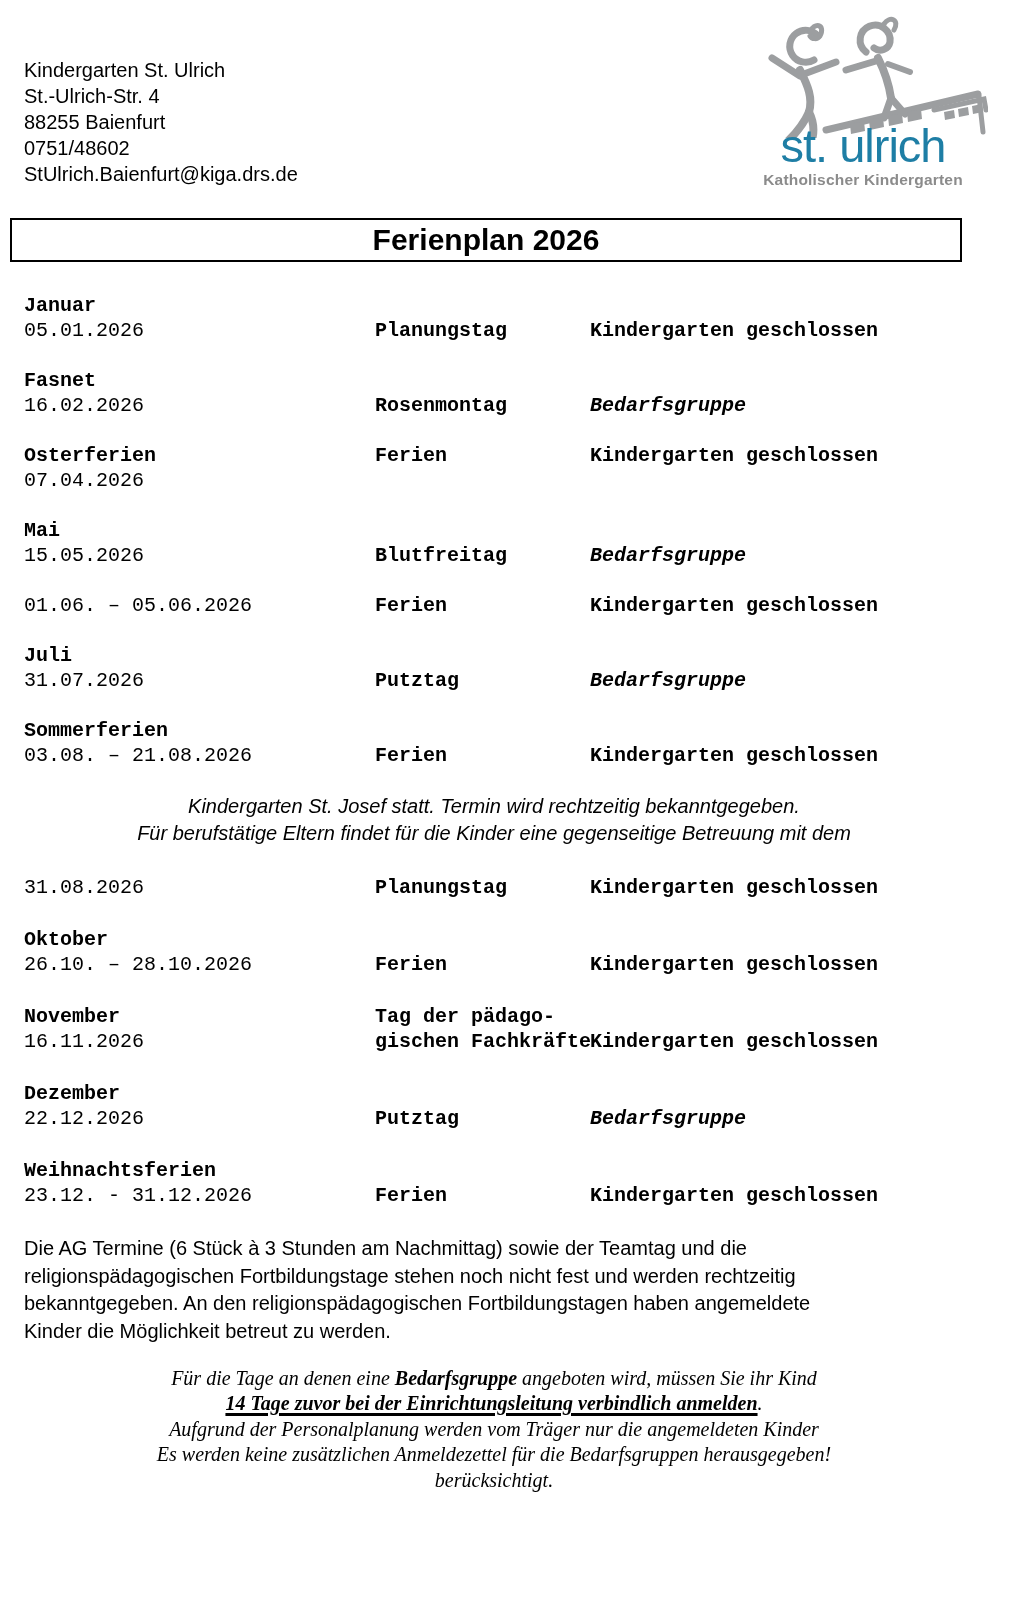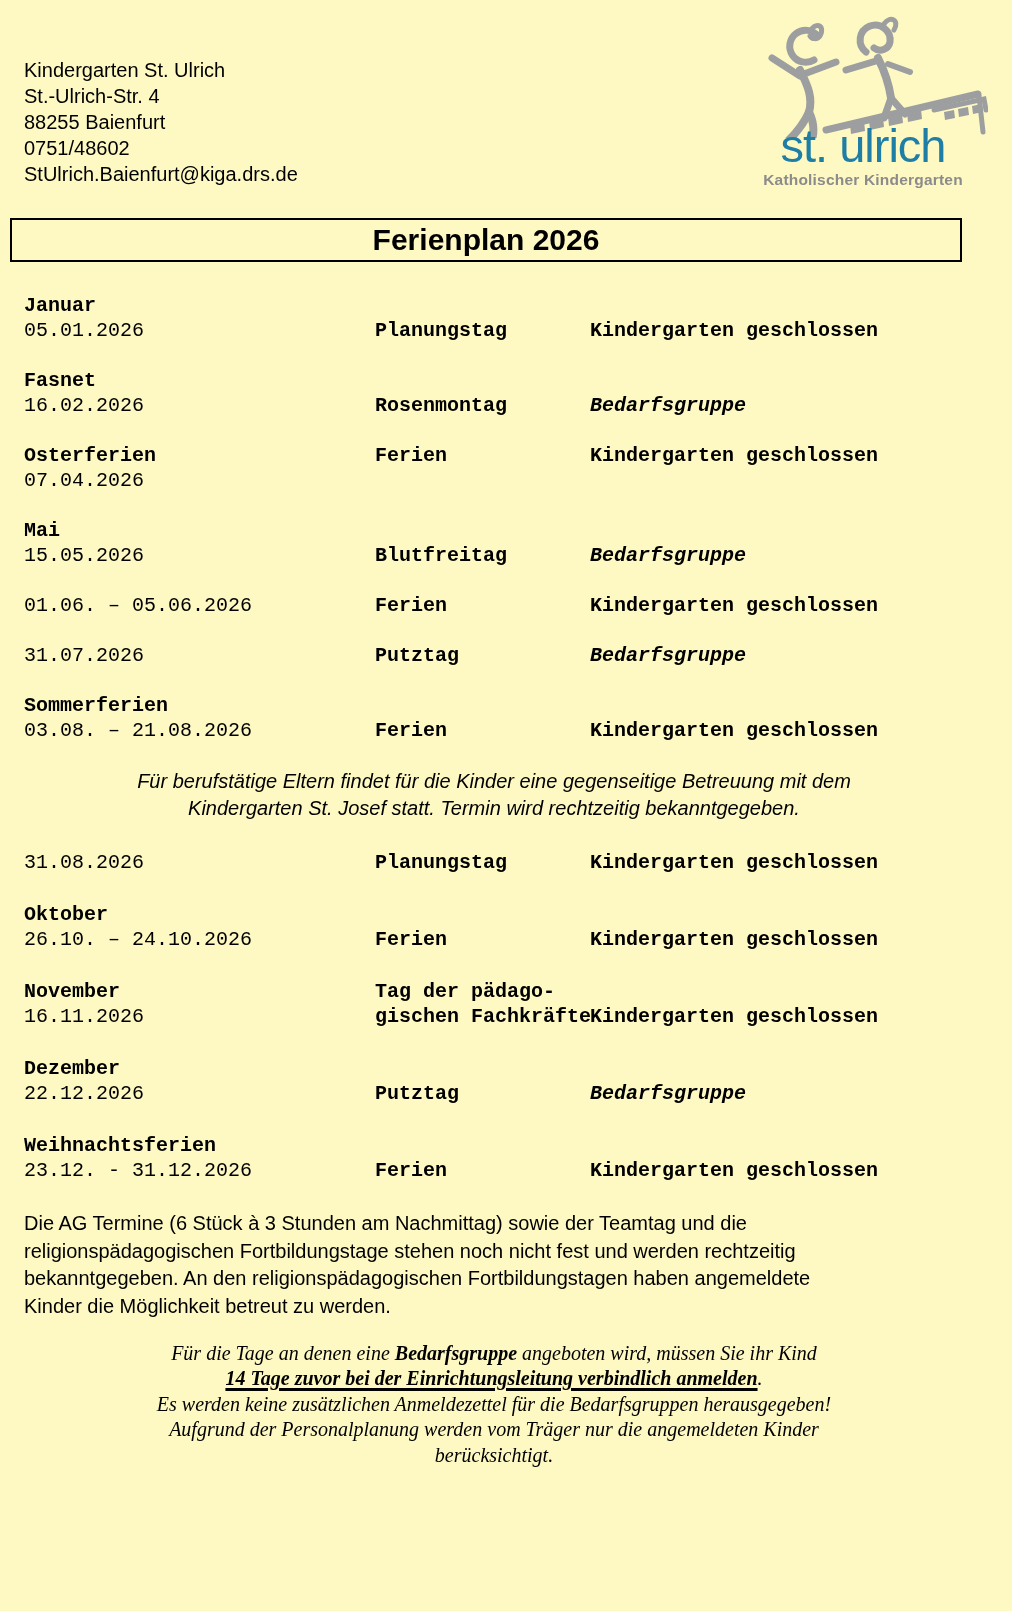--- a/index.html
+++ b/index.html
@@ -1,18 +1,18 @@
 <!DOCTYPE html>
 <html><head>
 <meta charset="utf-8">
 <style>
   html,body { margin:0; padding:0; background:#e8e8e8; }
   .page {
     position:relative; width:1012px; height:1611px; margin:0 auto;
-    background:#fef9c3; color:#000;
+    background:#ffffff; color:#000;
     font-family:"Liberation Sans", sans-serif;
     overflow:hidden;
   }
   
   .address { position:absolute; left:24px; top:57px; font-size:20px; line-height:26px; }
   .logo { position:absolute; left:738px; top:6px; width:250px; }
   .logo svg { display:block; }
   .logo-title {
     margin-top:-16px; text-align:center;
     font-size:47px; font-weight:normal; letter-spacing:-1px; line-height:1;
@@ -152,58 +152,63 @@
         </div>
         <div class="group">
           <div class="line">
             <div class="cell">01.06. – 05.06.2026</div>
             <div class="cell b">Ferien</div>
             <div class="cell b">Kindergarten geschlossen</div>
           </div>
         </div>
         <div class="group">
           <div class="line">
+            <div class="cell b">Juli</div>
+            <div class="cell"></div>
+            <div class="cell"></div>
+          </div>
+          <div class="line">
             <div class="cell">31.07.2026</div>
             <div class="cell b">Putztag</div>
             <div class="cell b i">Bedarfsgruppe</div>
           </div>
         </div>
         <div class="group">
           <div class="line">
             <div class="cell b">Sommerferien</div>
             <div class="cell"></div>
             <div class="cell"></div>
           </div>
           <div class="line">
             <div class="cell">03.08. – 21.08.2026</div>
             <div class="cell b">Ferien</div>
             <div class="cell b">Kindergarten geschlossen</div>
           </div>
         </div>
       </section>
     <div class="note1" id="note-exchange">
+        <div class="tline">Kindergarten St. Josef statt. Termin wird rechtzeitig bekanntgegeben.</div>
         <div class="tline">Für berufstätige Eltern findet für die Kinder eine gegenseitige Betreuung mit dem</div>
-        <div class="tline">Kindergarten St. Josef statt. Termin wird rechtzeitig bekanntgegeben.</div>
       </div>
     <section id="schedule-2">
         <div class="group">
           <div class="line">
             <div class="cell">31.08.2026</div>
             <div class="cell b">Planungstag</div>
             <div class="cell b">Kindergarten geschlossen</div>
           </div>
         </div>
         <div class="group">
           <div class="line">
             <div class="cell b">Oktober</div>
             <div class="cell"></div>
             <div class="cell"></div>
           </div>
           <div class="line">
-            <div class="cell">26.10. – 24.10.2026</div>
+            <div class="cell">26.10. – 28.10.2026</div>
             <div class="cell b">Ferien</div>
             <div class="cell b">Kindergarten geschlossen</div>
           </div>
         </div>
         <div class="group">
           <div class="line">
             <div class="cell b">November</div>
             <div class="cell b">Tag der pädago-</div>
             <div class="cell"></div>
           </div>
@@ -240,19 +245,19 @@
       </section>
     <div class="para-ag" id="para-ag">
         <div class="tline">Die AG Termine (6 Stück à 3 Stunden am Nachmittag) sowie der Teamtag und die</div>
         <div class="tline">religionspädagogischen Fortbildungstage stehen noch nicht fest und werden rechtzeitig</div>
         <div class="tline">bekanntgegeben. An den religionspädagogischen Fortbildungstagen haben angemeldete</div>
         <div class="tline">Kinder die Möglichkeit betreut zu werden.</div>
       </div>
     <div class="note2" id="note-bedarf">
         <div class="rline"><span class="i ">Für die Tage an denen eine </span><span class="b i ">Bedarfsgruppe</span><span class="i "> angeboten wird, müssen Sie ihr Kind</span></div>
         <div class="rline"><span class="b i u">14 Tage zuvor bei der Einrichtungsleitung verbindlich anmelden</span><span class="i ">.</span></div>
+        <div class="rline"><span class="i ">Aufgrund der Personalplanung werden vom Träger nur die angemeldeten Kinder</span></div>
         <div class="rline"><span class="i ">Es werden keine zusätzlichen Anmeldezettel für die Bedarfsgruppen herausgegeben!</span></div>
-        <div class="rline"><span class="i ">Aufgrund der Personalplanung werden vom Träger nur die angemeldeten Kinder</span></div>
         <div class="rline"><span class="i ">berücksichtigt.</span></div>
       </div>
   </main>
 
 </div>
 
 </body></html>

